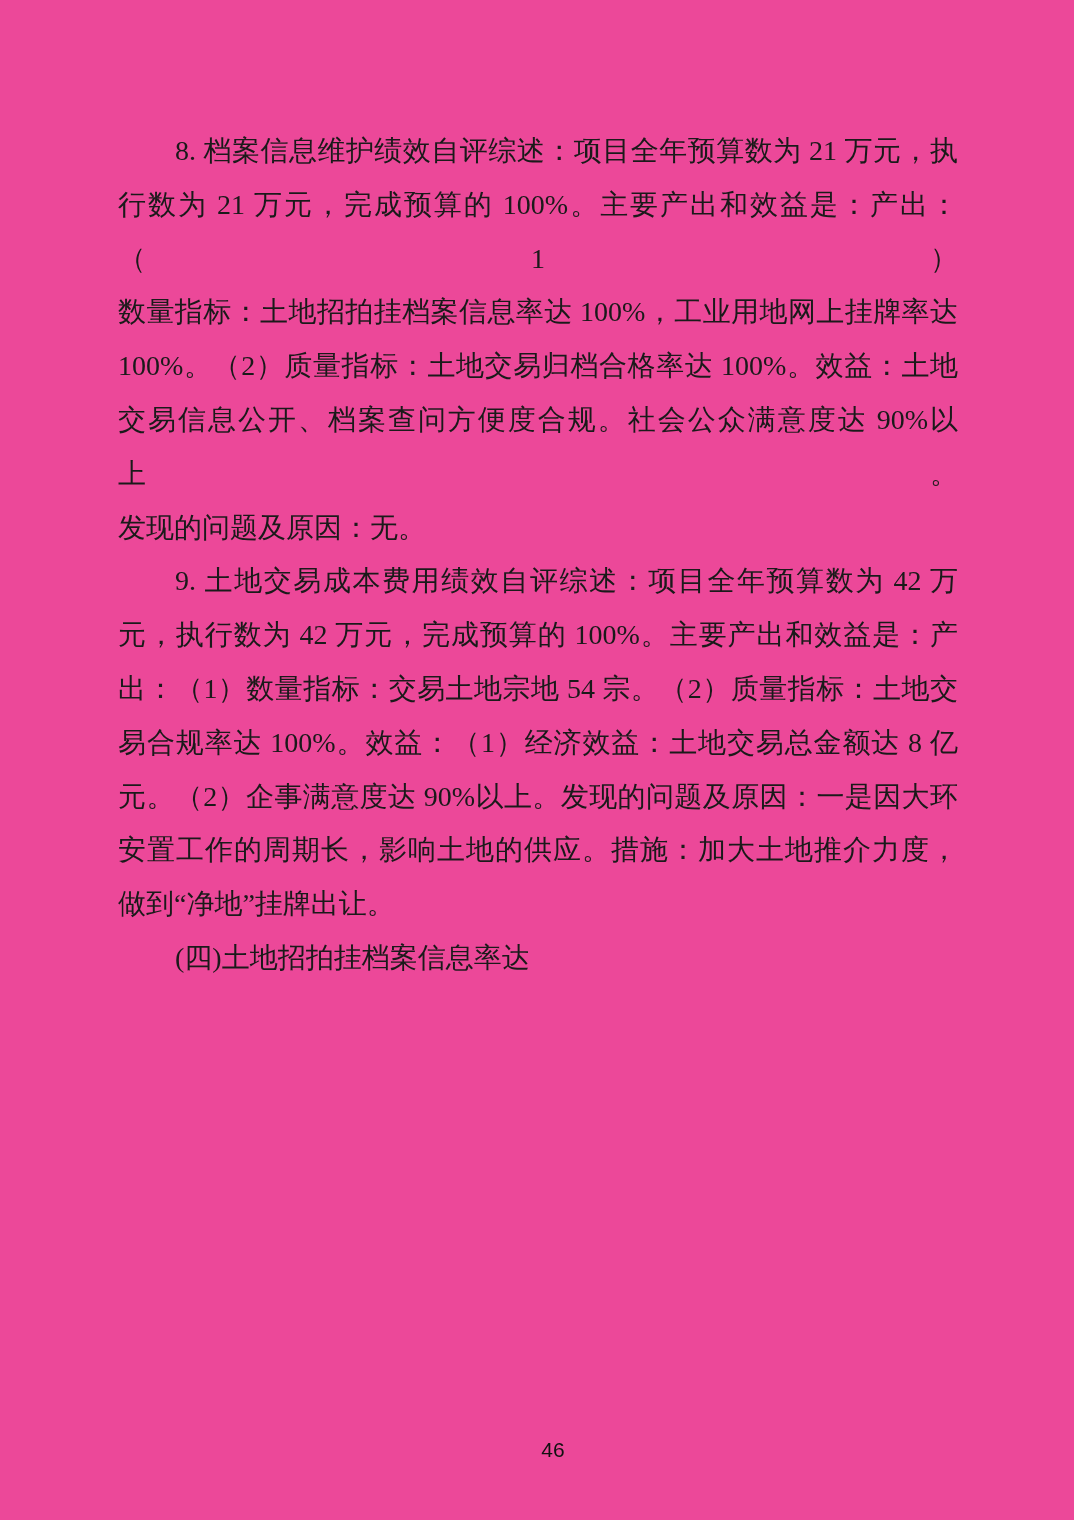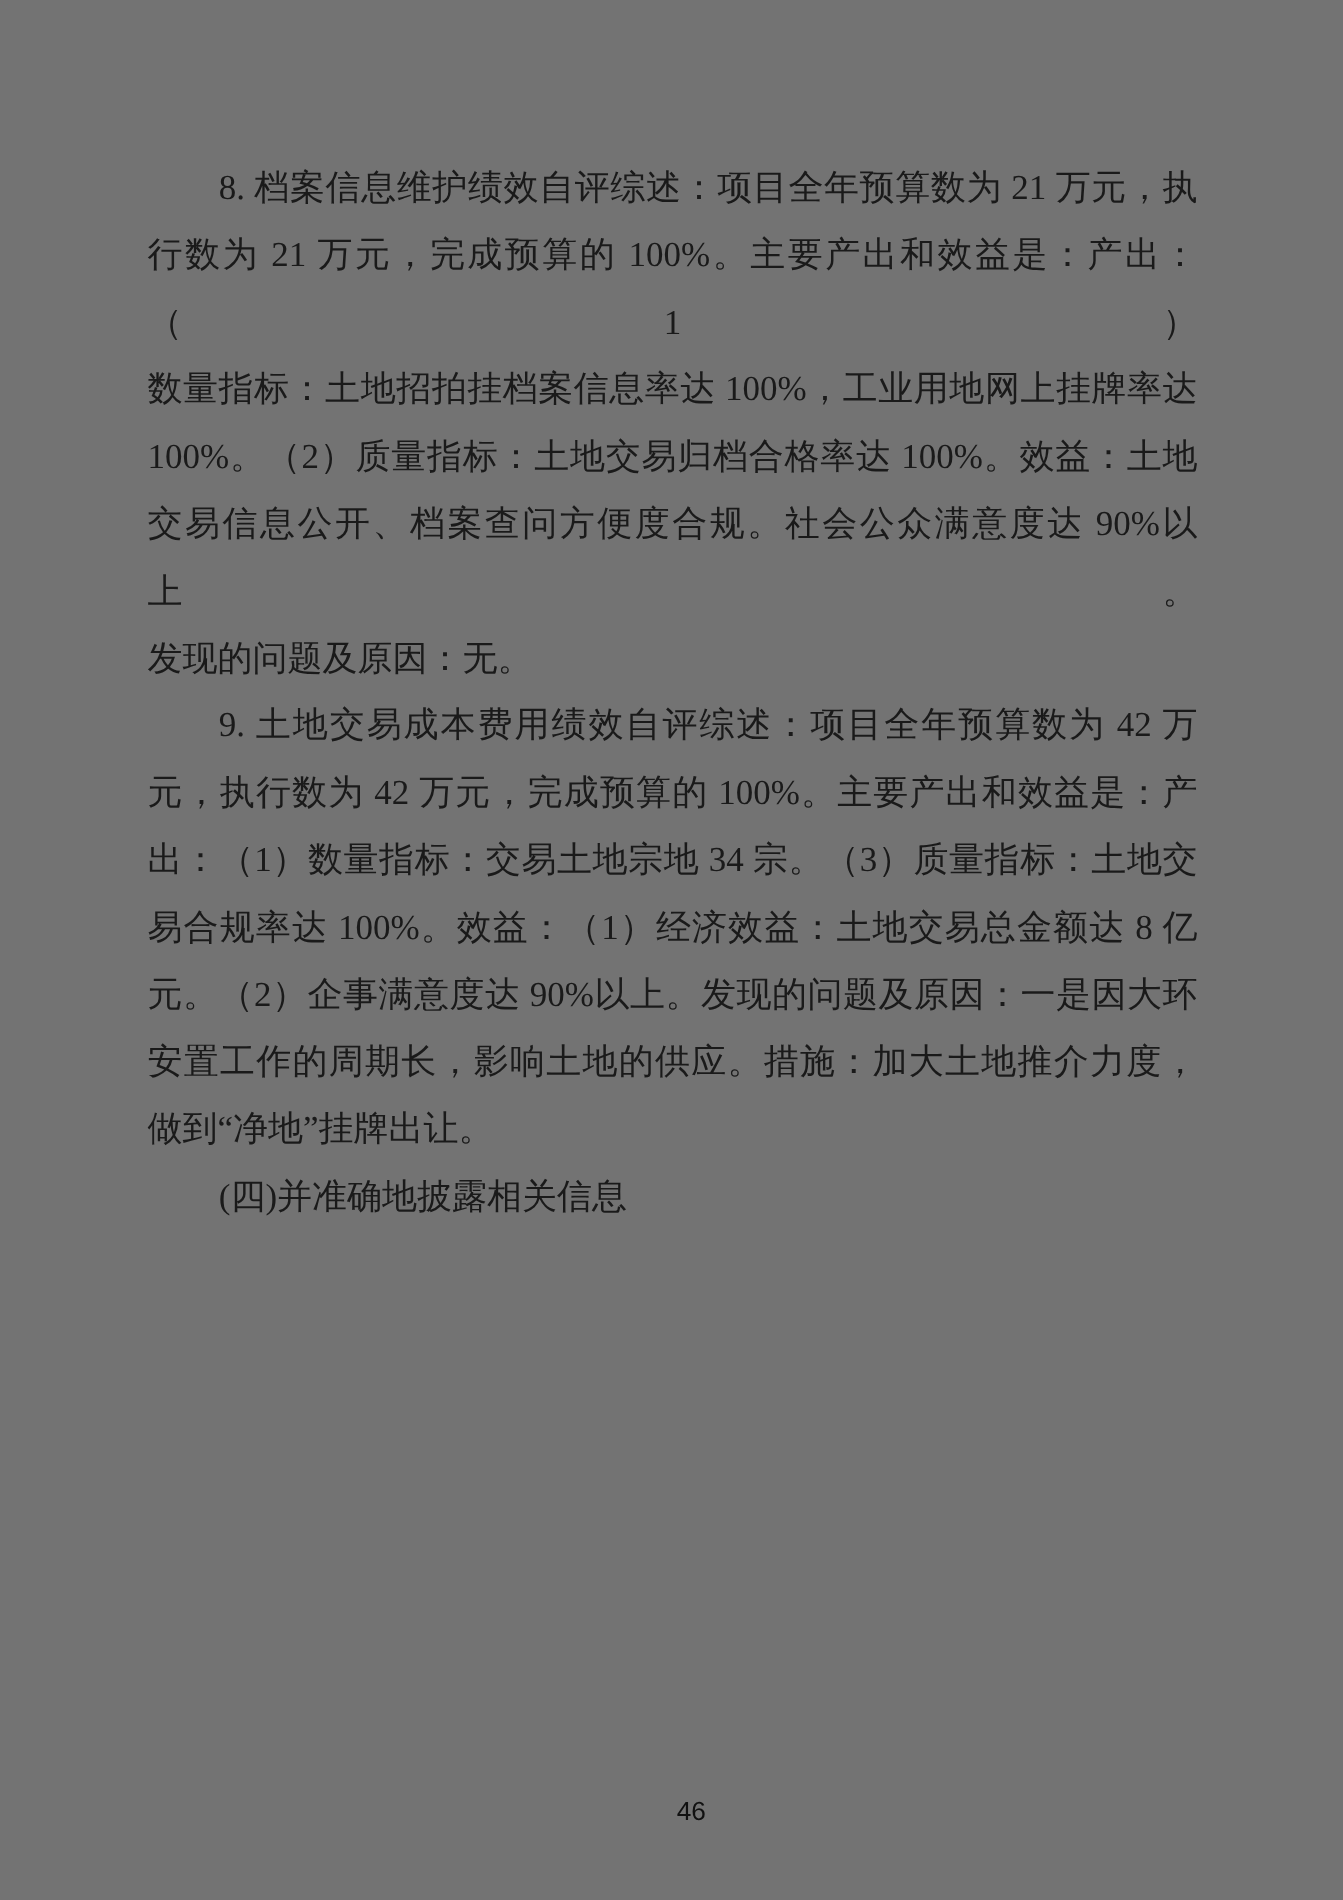--- a/index.html
+++ b/index.html
@@ -1,20 +1,20 @@
 <!DOCTYPE html>
 <html><head>
 <meta charset="utf-8">
 <style>
   html, body { margin: 0; padding: 0; background: #ffffff; }
   .page {
     position: relative;
     width: 1074px;
     height: 1520px;
-    background: #737373;
+    background: #ec4899;
     color: #1a1a1a;
     font-family: "Liberation Serif", serif;
     overflow: hidden;
   }
   .textblock {
     position: absolute;
     left: 118px;
     top: 124px;
     width: 840px;
     font-size: 28px;
@@ -59,26 +59,26 @@
       <div class="line">行数为 21 万元，完成预算的 100%。主要产出和效益是：产出：（1）</div>
       <div class="line">数量指标：土地招拍挂档案信息率达 100%，工业用地网上挂牌率达</div>
       <div class="line">100%。（2）质量指标：土地交易归档合格率达 100%。效益：土地</div>
       <div class="line">交易信息公开、档案查问方便度合规。社会公众满意度达 90%以上。</div>
       <div class="line plast">发现的问题及原因：无。</div>
     </div>
 
     <div class="para">
       <div class="line pfirst">9. 土地交易成本费用绩效自评综述：项目全年预算数为 42 万</div>
       <div class="line">元，执行数为 42 万元，完成预算的 100%。主要产出和效益是：产</div>
-      <div class="line">出：（1）数量指标：交易土地宗地 34 宗。（3）质量指标：土地交</div>
+      <div class="line">出：（1）数量指标：交易土地宗地 54 宗。（2）质量指标：土地交</div>
       <div class="line">易合规率达 100%。效益：（1）经济效益：土地交易总金额达 8 亿</div>
       <div class="line">元。（2）企事满意度达 90%以上。发现的问题及原因：一是因大环</div>
       <div class="line">安置工作的周期长，影响土地的供应。措施：加大土地推介力度，</div>
       <div class="line plast">做到“净地”挂牌出让。</div>
     </div>
 
-    <div class="heading-line">(四)并准确地披露相关信息</div>
+    <div class="heading-line">(四)土地招拍挂档案信息率达</div>
 
 
   </div>
 
   <div class="page-number">46</div>
 </div>
 
 </body></html>

